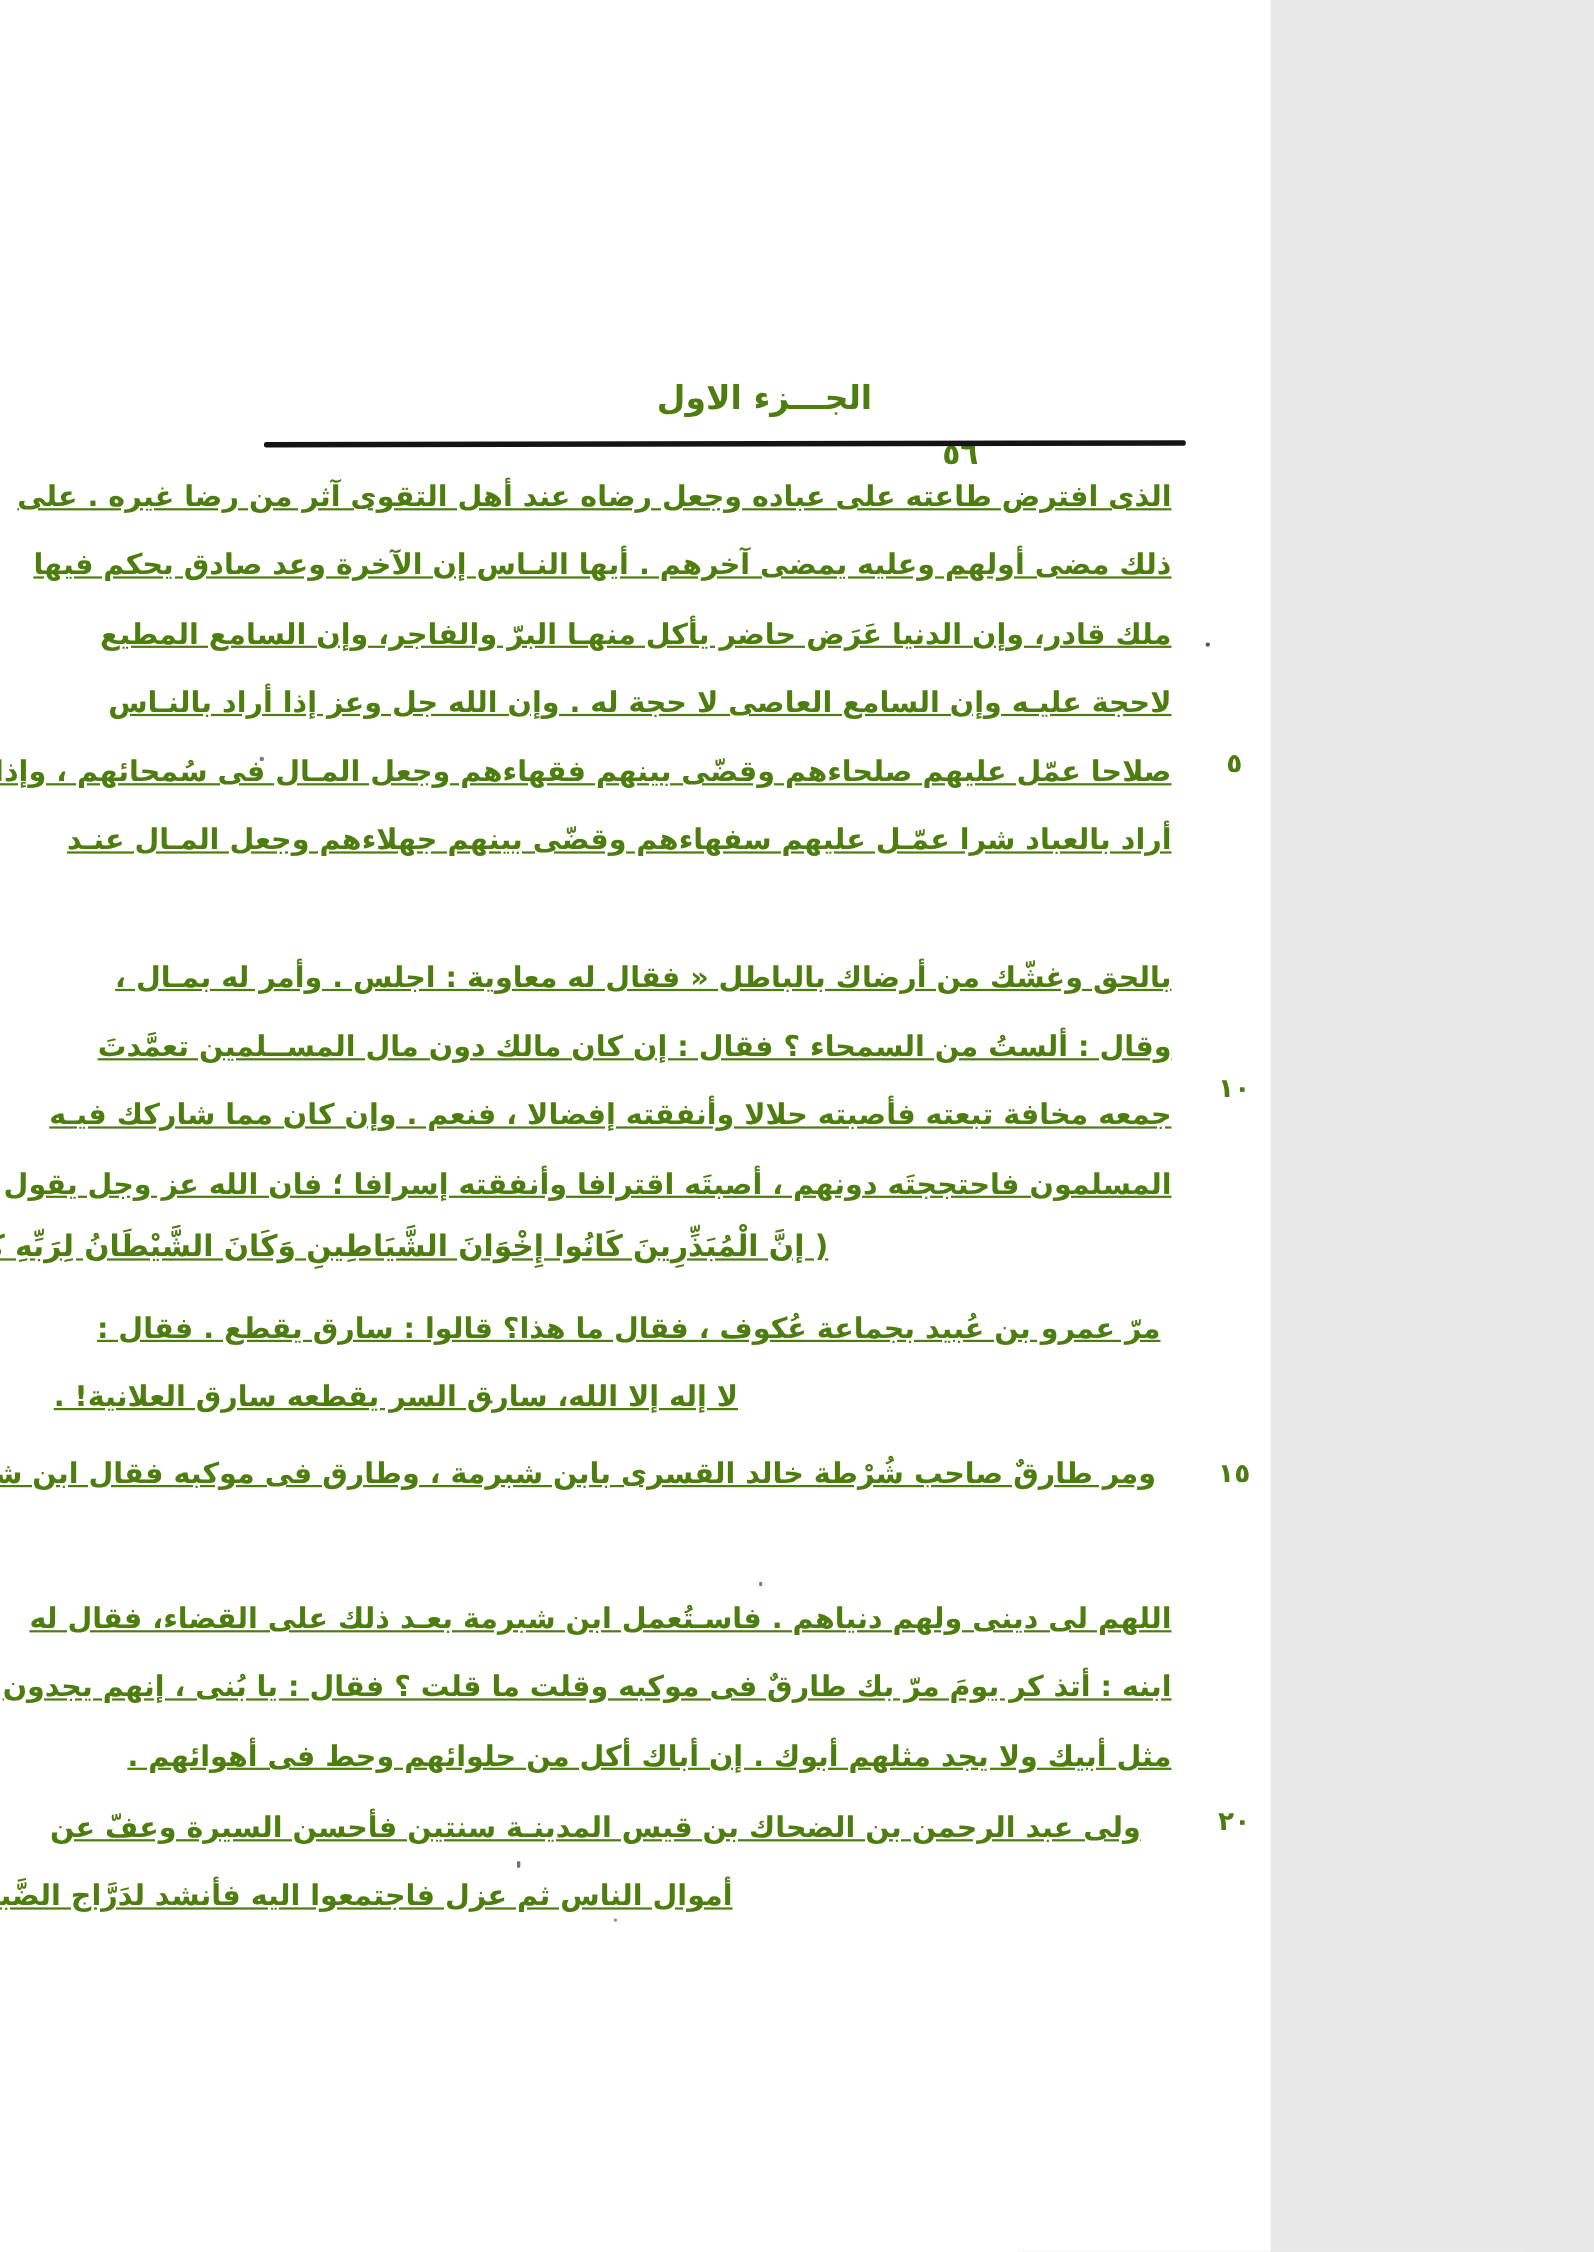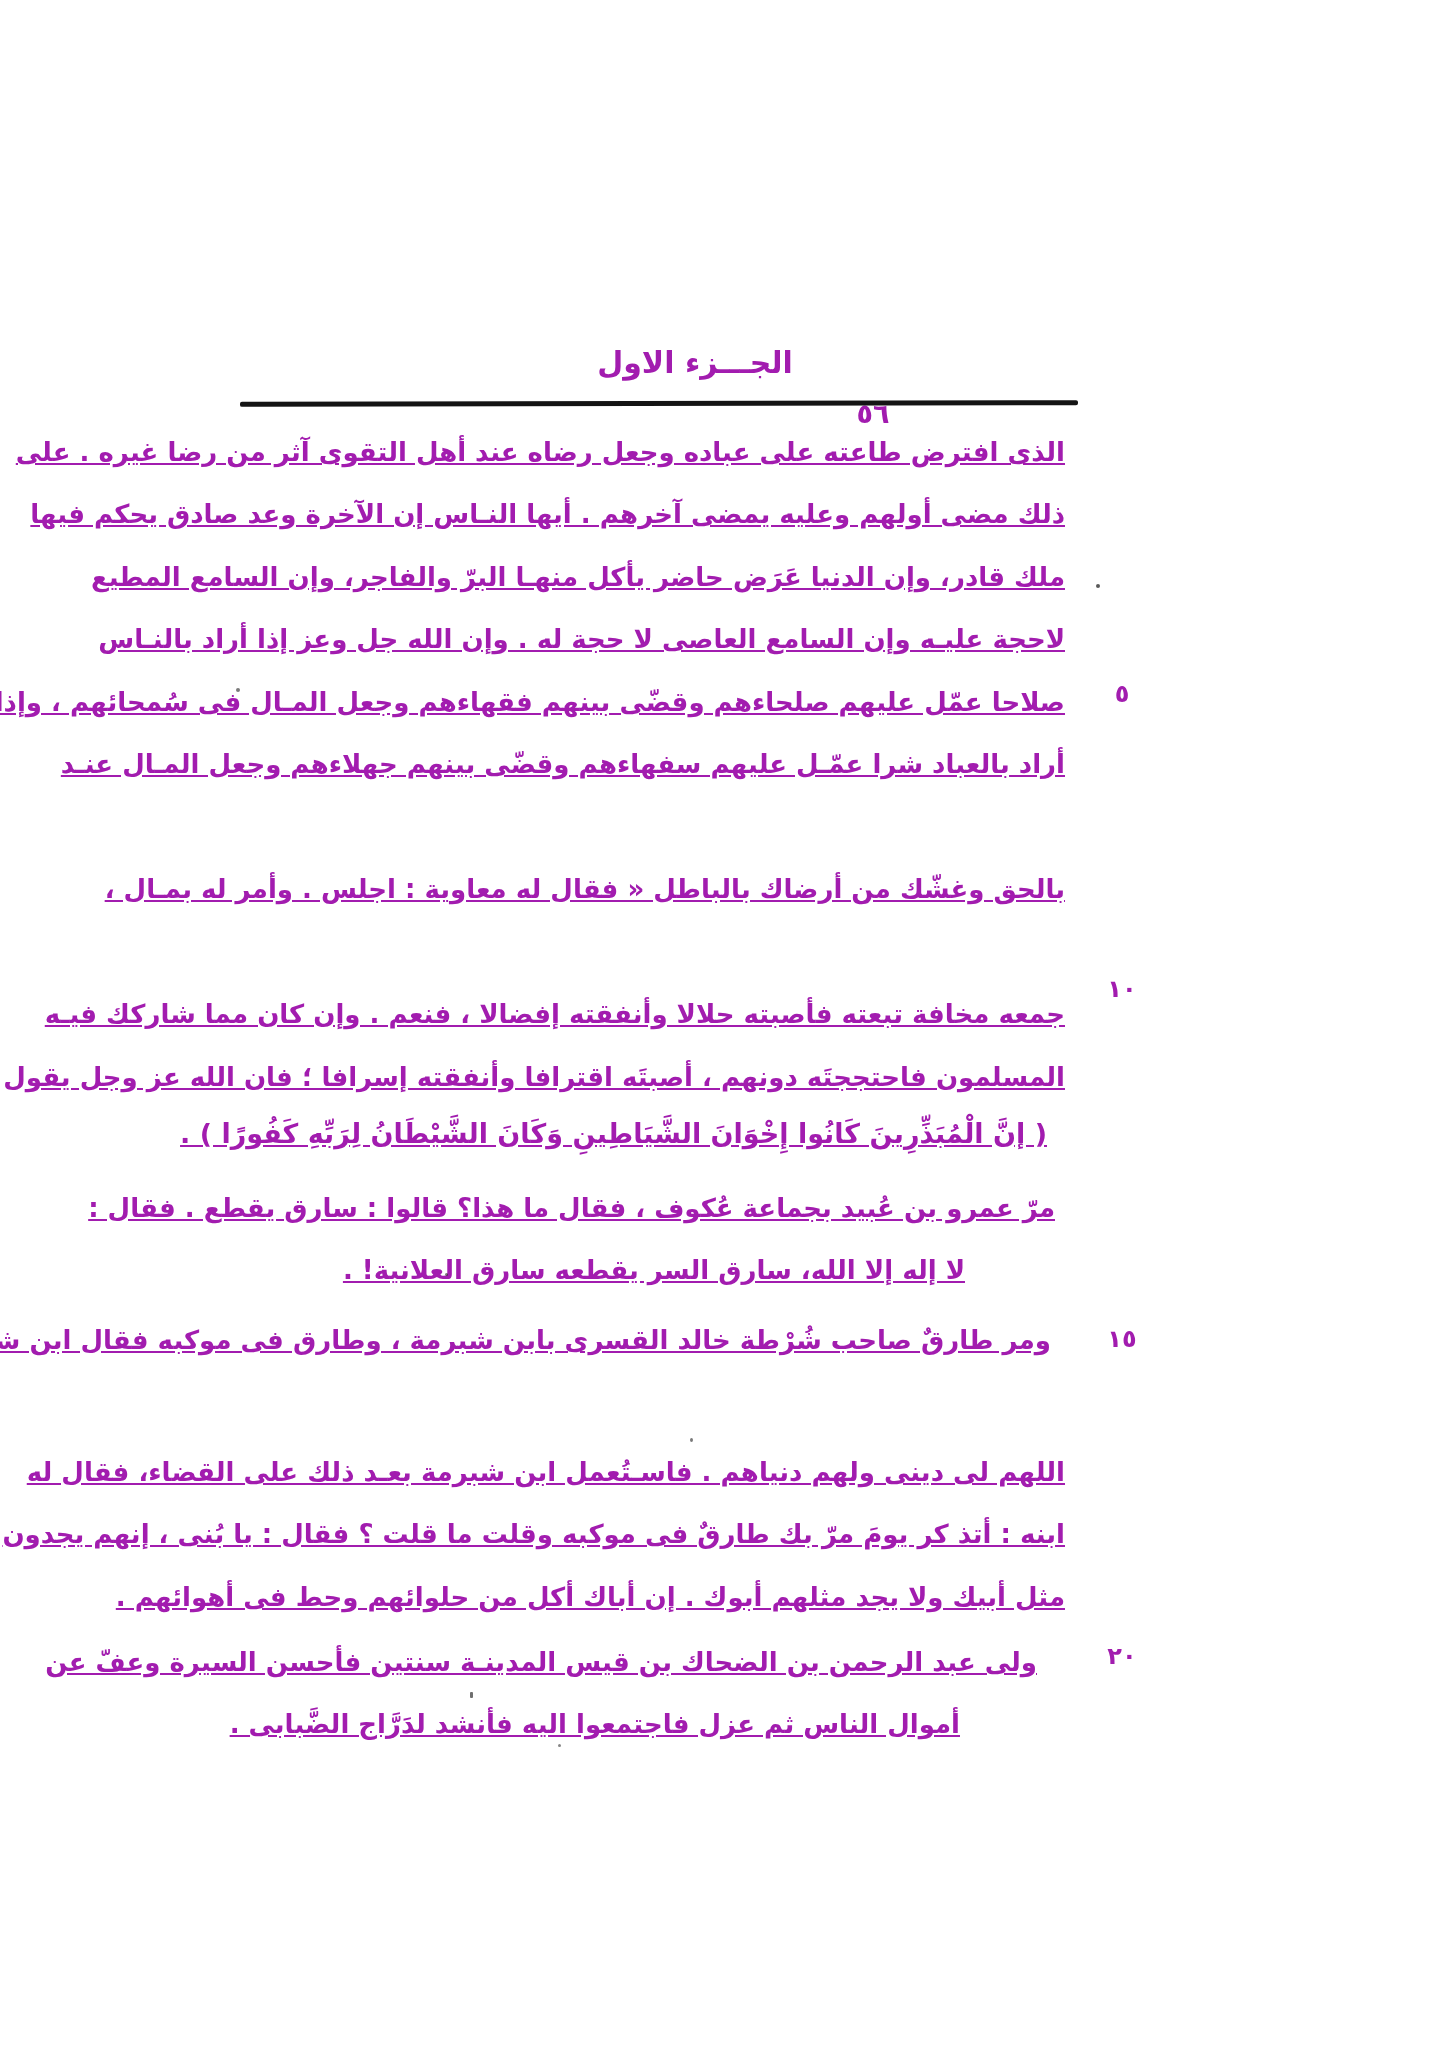--- a/index.html
+++ b/index.html
@@ -1,22 +1,22 @@
 <!DOCTYPE html>
 <html lang="ar"><head>
 <meta charset="utf-8">
 <style>
   html,body{margin:0;padding:0;background:#e8e8e8;}
   .page{
     position:relative;
-    width:1449px;height:2047px;
+    width:1155px;height:2047px;
     background:#ffffff;
     overflow:hidden;
     font-family:"DejaVu Sans", sans-serif;
-    color:#a21caf;
+    color:#4d7c0f;
   }
   .running-title{
     position:absolute;top:345px;left:575px;width:240px;
     text-align:center;font-size:30px;font-weight:700;
     direction:rtl;white-space:nowrap;
   }
   .page-number{
     position:absolute;top:352px;left:845px;width:56px;
     text-align:center;font-size:27px;font-weight:700;
     direction:rtl;white-space:nowrap;margin-top:46px;
@@ -63,20 +63,21 @@
   <div class="page-number">٥٦</div>
   <div class="header-rule"></div>
 
   <div class="line" style="top:430px">الذى افترض طاعته على عباده وجعل رضاه عند أهل التقوى آثر من رضا غيره . على</div>
   <div class="line" style="top:492px">ذلك مضى أولهم وعليه يمضى آخرهم . أيها النـاس إن الآخرة وعد صادق يحكم فيها</div>
   <div class="line" style="top:555px">ملك قادر، وإن الدنيا عَرَض حاضر يأكل منهـا البرّ والفاجر، وإن السامع المطيع</div>
   <div class="line" style="top:617px">لاحجة عليـه وإن السامع العاصى لا حجة له . وإن الله جل وعز إذا أراد بالنـاس</div>
   <div class="line" style="top:680px">صلاحا عمّل عليهم صلحاءهم وقضّى بينهم فقهاءهم وجعل المـال فى سُمحائهم ، وإذا</div>
   <div class="line" style="top:742px">أراد بالعباد شرا عمّـل عليهم سفهاءهم وقضّى بينهم جهلاءهم وجعل المـال عنـد</div>
   <div class="line" style="top:867px">بالحق وغشّك من أرضاك بالباطل « فقال له معاوية : اجلس . وأمر له بمـال ،</div>
+  <div class="line" style="top:930px">وقال : ألستُ من السمحاء ؟ فقال : إن كان مالك دون مال المســلمين تعمَّدتَ</div>
   <div class="line" style="top:992px">جمعه مخافة تبعته فأصبته حلالا وأنفقته إفضالا ، فنعم . وإن كان مما شاركك فيـه</div>
   <div class="line" style="top:1055px">المسلمون فاحتججتَه دونهم ، أصبتَه اقترافا وأنفقته إسرافا ؛ فان الله عز وجل يقول</div>
   <div class="line quran" style="top:1112px;right:402px">( إنَّ الْمُبَذِّرِينَ كَانُوا إِخْوَانَ الشَّيَاطِينِ وَكَانَ الشَّيْطَانُ لِرَبِّهِ كَفُورًا ) .</div>
   <div class="line" style="top:1186px;padding-right:10px;width:815px">مرّ عمرو بن عُبيد بجماعة عُكوف ، فقال ما هذا؟ قالوا : سارق يقطع . فقال :</div>
   <div class="line end-line" style="top:1248px;right:484px">لا إله إلا الله، سارق السر يقطعه سارق العلانية! .</div>
   <div class="line" style="top:1318px;padding-right:14px;width:811px">ومر طارقٌ صاحب شُرْطة خالد القسرى بابن شبرمة ، وطارق فى موكبه فقال ابن شبرمة</div>
   <div class="line" style="top:1450px">اللهم لى دينى ولهم دنياهم . فاسـتُعمل ابن شبرمة بعـد ذلك على القضاء، فقال له</div>
   <div class="line" style="top:1512px">ابنه : أتذ كر يومَ مرّ بك طارقٌ فى موكبه وقلت ما قلت ؟ فقال : يا بُنى ، إنهم يجدون</div>
   <div class="line" style="top:1575px">مثل أبيك ولا يجد مثلهم أبوك . إن أباك أكل من حلوائهم وحط فى أهوائهم .</div>
   <div class="line" style="top:1640px;padding-right:28px;width:797px">ولى عبد الرحمن بن الضحاك بن قيس المدينـة سنتين فأحسن السيرة وعفّ عن</div>

